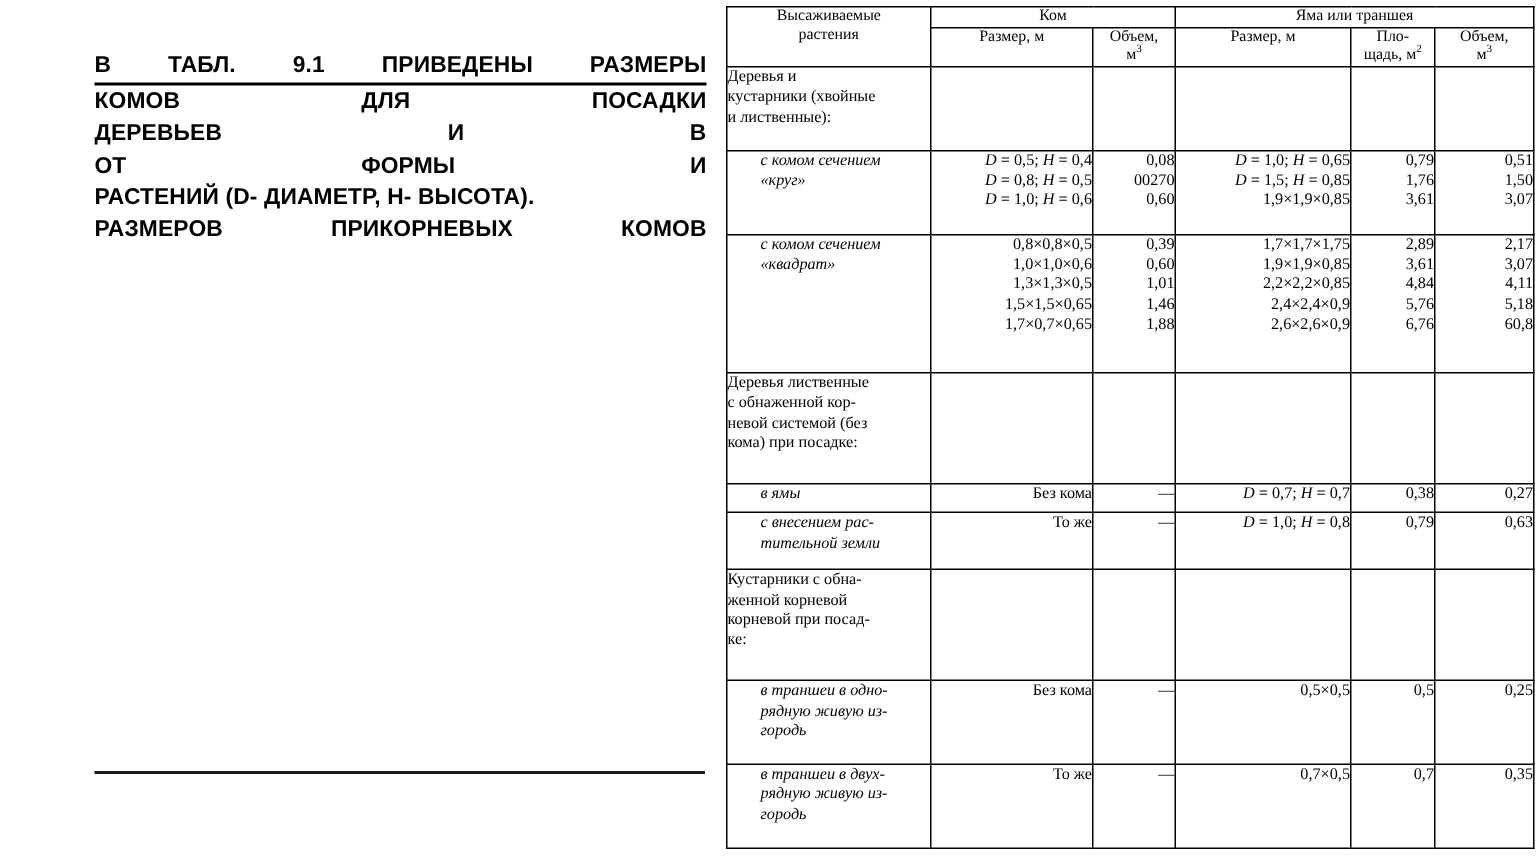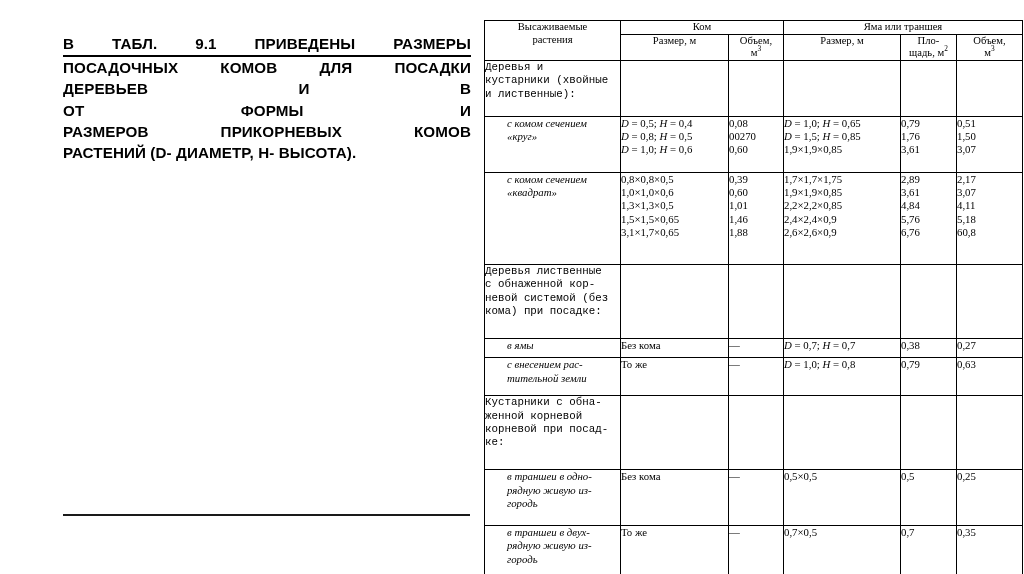--- a/index.html
+++ b/index.html
@@ -61,21 +61,21 @@
     top: 514px;
     width: 407px;
     height: 0;
     border-top: 2px solid #1a1a1a;
   }
 
   
   #table-wrap {
     position: absolute;
     left: 484px;
-    top: 20px;
+    top: 4px;
     width: 538px;
     height: 438px;
   }
 
   table.datatable {
     border-collapse: collapse;
     width: 538px;
     height: 562px;
     table-layout: fixed;
     font-size: 10.6px;
@@ -113,25 +113,25 @@
     text-align: left;
     line-height: 13.4px;
     font-size: 10.8px;
   }
   .sect .ind {
     display: block;
     padding-left: 22px;
     text-indent: 0;
     font-style: italic;
   }
-  .sect .plain { display: block; font-family: Liberation Mono, monospace; }
+  .sect .plain { display: block; }
 
   
   .dc {
-    text-align: left;
+    text-align: right;
     vertical-align: top;
     padding: 5px 2px 4px 2px;
     line-height: 13.4px;
     font-size: 10.8px;
     white-space: nowrap;
   }
   .dc .l { display: block; }
   .dc em { font-style: italic; font-family: "Liberation Serif", serif; }
   .empty { }
 </style>
@@ -142,41 +142,40 @@
 
   <div id="headline">
     <span class="ln first j">
       <span>В</span>
       <span>ТАБЛ.</span>
       <span>9.1</span>
       <span>ПРИВЕДЕНЫ</span>
       <span>РАЗМЕРЫ</span>
     </span>
     <span class="ln j">
-      <span>ПОСАДОЧНЫХ</span>
       <span>КОМОВ</span>
       <span>ДЛЯ</span>
       <span>ПОСАДКИ</span>
     </span>
     <span class="ln j">
       <span>ДЕРЕВЬЕВ</span>
       <span>И</span>
       <span>В</span>
     </span>
     <span class="ln j">
       <span>ОТ</span>
       <span>ФОРМЫ</span>
       <span>И</span>
     </span>
+    <span class="ln">РАСТЕНИЙ (D- ДИАМЕТР, Н- ВЫСОТА).</span>
     <span class="ln j">
       <span>РАЗМЕРОВ</span>
       <span>ПРИКОРНЕВЫХ</span>
       <span>КОМОВ</span>
     </span>
-    <span class="ln">РАСТЕНИЙ (D- ДИАМЕТР, Н- ВЫСОТА).</span>
   </div>
 
   <div id="bottom-rule"></div>
 </div>
 
 <div id="table-wrap">
   <table class="datatable">
     <colgroup>
       <col class="c-plant">
         <col class="c-ksize">
@@ -258,21 +257,21 @@
         <tr>
           <td class="sect">
             <span class="ind">с комом сечением</span>
             <span class="ind">«квадрат»</span>
           </td>
           <td class="dc">
             <span class="l">0,8×0,8×0,5</span>
             <span class="l">1,0×1,0×0,6</span>
             <span class="l">1,3×1,3×0,5</span>
             <span class="l">1,5×1,5×0,65</span>
-            <span class="l">3,1×1,7×0,65</span>
+            <span class="l">1,7×0,7×0,65</span>
           </td>
           <td class="dc">
             <span class="l">0,39</span>
             <span class="l">0,60</span>
             <span class="l">1,01</span>
             <span class="l">1,46</span>
             <span class="l">1,88</span>
           </td>
           <td class="dc">
             <span class="l">1,7×1,7×1,75</span>

